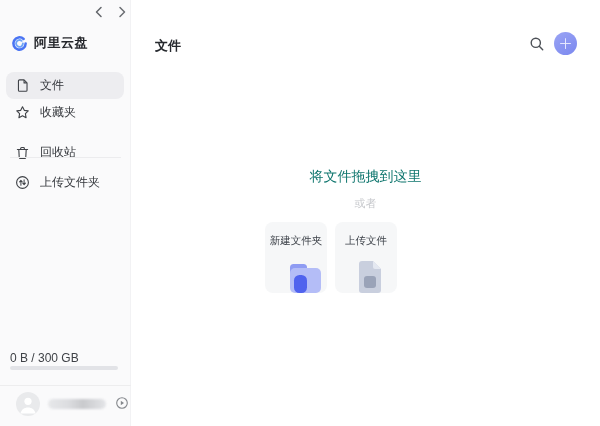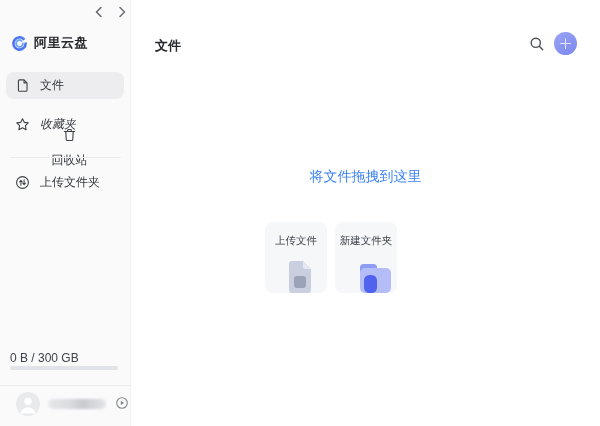--- a/index.html
+++ b/index.html
@@ -53,21 +53,21 @@
   .main { position:absolute; left:131px; top:0; width:469px; height:426px; background:#fff; }
   .pageTitle { position:absolute; left:24px; top:37px; font-size:13px; font-weight:700; color:#26292e; }
   .searchBtn { position:absolute; left:398px; top:36px; width:16px; height:16px; cursor:pointer; }
   .plusBtn { position:absolute; left:423px; top:32px; width:23px; height:23px; border-radius:50%;
              background:linear-gradient(145deg,#9aa4f4,#7b88ef); cursor:pointer; }
   .plusBtn span { position:absolute; background:rgba(235,238,255,.92); border-radius:1px; }
   .plusH { left:6px; top:10.6px; width:11px; height:1.8px; }
   .plusV { left:10.6px; top:6px; width:1.8px; height:11px; }
 
   .emptyHead { position:absolute; left:0; top:168px; width:469px; text-align:center;
-               font-size:14px; color:#3b82f6; }
+               font-size:14px; color:#0f766e; }
   .emptyOr   { position:absolute; left:0; top:196px; width:469px; text-align:center;
                font-size:11px; color:#c6c8cc; }
 
   .cards { position:absolute; left:134px; top:222px; width:202px; height:71px;
            display:flex; gap:8px; }
   .card { position:relative; width:62px; height:71px; border-radius:8px; background:#f6f7f8;
           cursor:pointer; overflow:hidden; }
   .cardLabel { position:absolute; left:0; top:12px; width:100%; text-align:center;
                font-size:10.5px; color:#3e434a; }
   .cardIcon { position:absolute; right:4px; bottom:0; }
@@ -108,30 +108,30 @@
       <div class="mItem sel" style="top:2px;">
         <span class="mIcon">
           <svg width="14" height="15" viewBox="0 0 16 16">
             <path d="M4 1.6h5.2L12.6 5v8.4a1.2 1.2 0 0 1-1.2 1.2H4a1.2 1.2 0 0 1-1.2-1.2V2.8A1.2 1.2 0 0 1 4 1.6z" fill="none" stroke="#3f4247" stroke-width="1.25" stroke-linejoin="round"></path>
             <path d="M9.2 1.8V5h3.2" fill="none" stroke="#3f4247" stroke-width="1.25" stroke-linejoin="round"></path>
           </svg>
         </span>
         <span>文件</span>
       </div>
 
-      <div class="mItem" style="top:41px;font-style:italic;">
+      <div class="mItem" style="top:29px;">
         <span class="mIcon">
           <svg width="15" height="15" viewBox="0 0 16 16">
             <path d="M8 1.9l1.9 3.8 4.2.6-3 3 .7 4.2L8 11.5l-3.8 2 .7-4.2-3-3 4.2-.6z" fill="none" stroke="#3f4247" stroke-width="1.2" stroke-linejoin="round"></path>
           </svg>
         </span>
         <span>收藏夹</span>
       </div>
 
-      <div class="mItem" style="top:58px;flex-direction:column;">
+      <div class="mItem" style="top:69px;">
         <span class="mIcon">
           <svg width="13" height="14" viewBox="0 0 14 15">
             <path d="M1.5 3.8h11" fill="none" stroke="#3f4247" stroke-width="1.2" stroke-linecap="round"></path>
             <path d="M5 3.8V2.6a1 1 0 0 1 1-1h2a1 1 0 0 1 1 1v1.2" fill="none" stroke="#3f4247" stroke-width="1.2"></path>
             <path d="M3 3.8l.5 8.5a1.2 1.2 0 0 0 1.2 1.1h4.6a1.2 1.2 0 0 0 1.2-1.1l.5-8.5" fill="none" stroke="#3f4247" stroke-width="1.2" stroke-linejoin="round"></path>
           </svg>
         </span>
         <span>回收站</span>
       </div>
 
@@ -193,42 +193,43 @@
         <path d="M10.3 10.3l3.4 3.4" stroke="#4d5157" stroke-width="1.4" stroke-linecap="round"></path>
       </svg>
     </div>
 
     <div class="plusBtn">
       <span class="plusH"></span>
       <span class="plusV"></span>
     </div>
 
     <div class="emptyHead">将文件拖拽到这里</div>
+    <div class="emptyOr">或者</div>
 
     <div class="cards">
+
+      <div class="card">
+        <div class="cardLabel">新建文件夹</div>
+        <div class="cardIcon">
+          <svg width="36" height="33" viewBox="0 0 36 33">
+            <rect x="3" y="4" width="17" height="12" rx="3.5" fill="#8f9cf3"></rect>
+            <rect x="3" y="8" width="31" height="25" rx="5" fill="#b4bdf7"></rect>
+            <rect x="7" y="15" width="13" height="18" rx="5.5" fill="#5063ee"></rect>
+          </svg>
+        </div>
+      </div>
 
       <div class="card">
         <div class="cardLabel">上传文件</div>
         <div class="cardIcon" style="right:12px;">
           <svg width="30" height="34" viewBox="0 0 30 34">
             <path d="M7 2h11l8 8v21a3 3 0 0 1-3 3H7a3 3 0 0 1-3-3V5a3 3 0 0 1 3-3z" fill="#c9cfde"></path>
             <path d="M18 2l8 8h-6a2 2 0 0 1-2-2z" fill="#e4e8f1"></path>
             <rect x="9" y="17" width="12" height="12" rx="3" fill="#9aa3b8"></rect>
           </svg>
         </div>
       </div>
 
-      <div class="card">
-        <div class="cardLabel">新建文件夹</div>
-        <div class="cardIcon">
-          <svg width="36" height="33" viewBox="0 0 36 33">
-            <rect x="3" y="4" width="17" height="12" rx="3.5" fill="#8f9cf3"></rect>
-            <rect x="3" y="8" width="31" height="25" rx="5" fill="#b4bdf7"></rect>
-            <rect x="7" y="15" width="13" height="18" rx="5.5" fill="#5063ee"></rect>
-          </svg>
-        </div>
-      </div>
-
 
     </div>
   </div>
 
 </div>
 
 </body></html>

